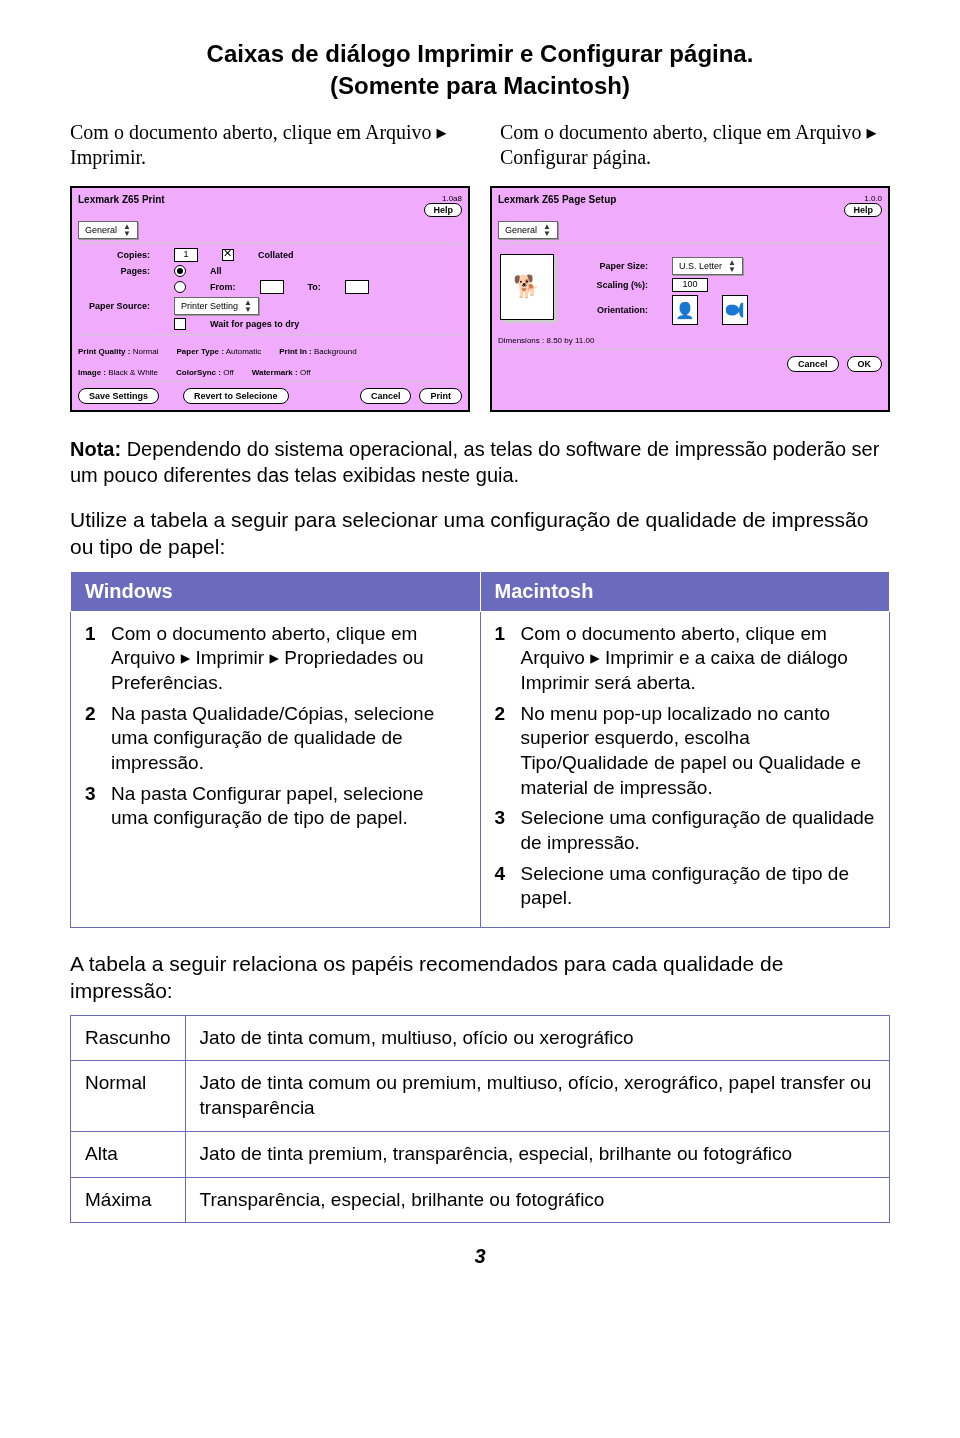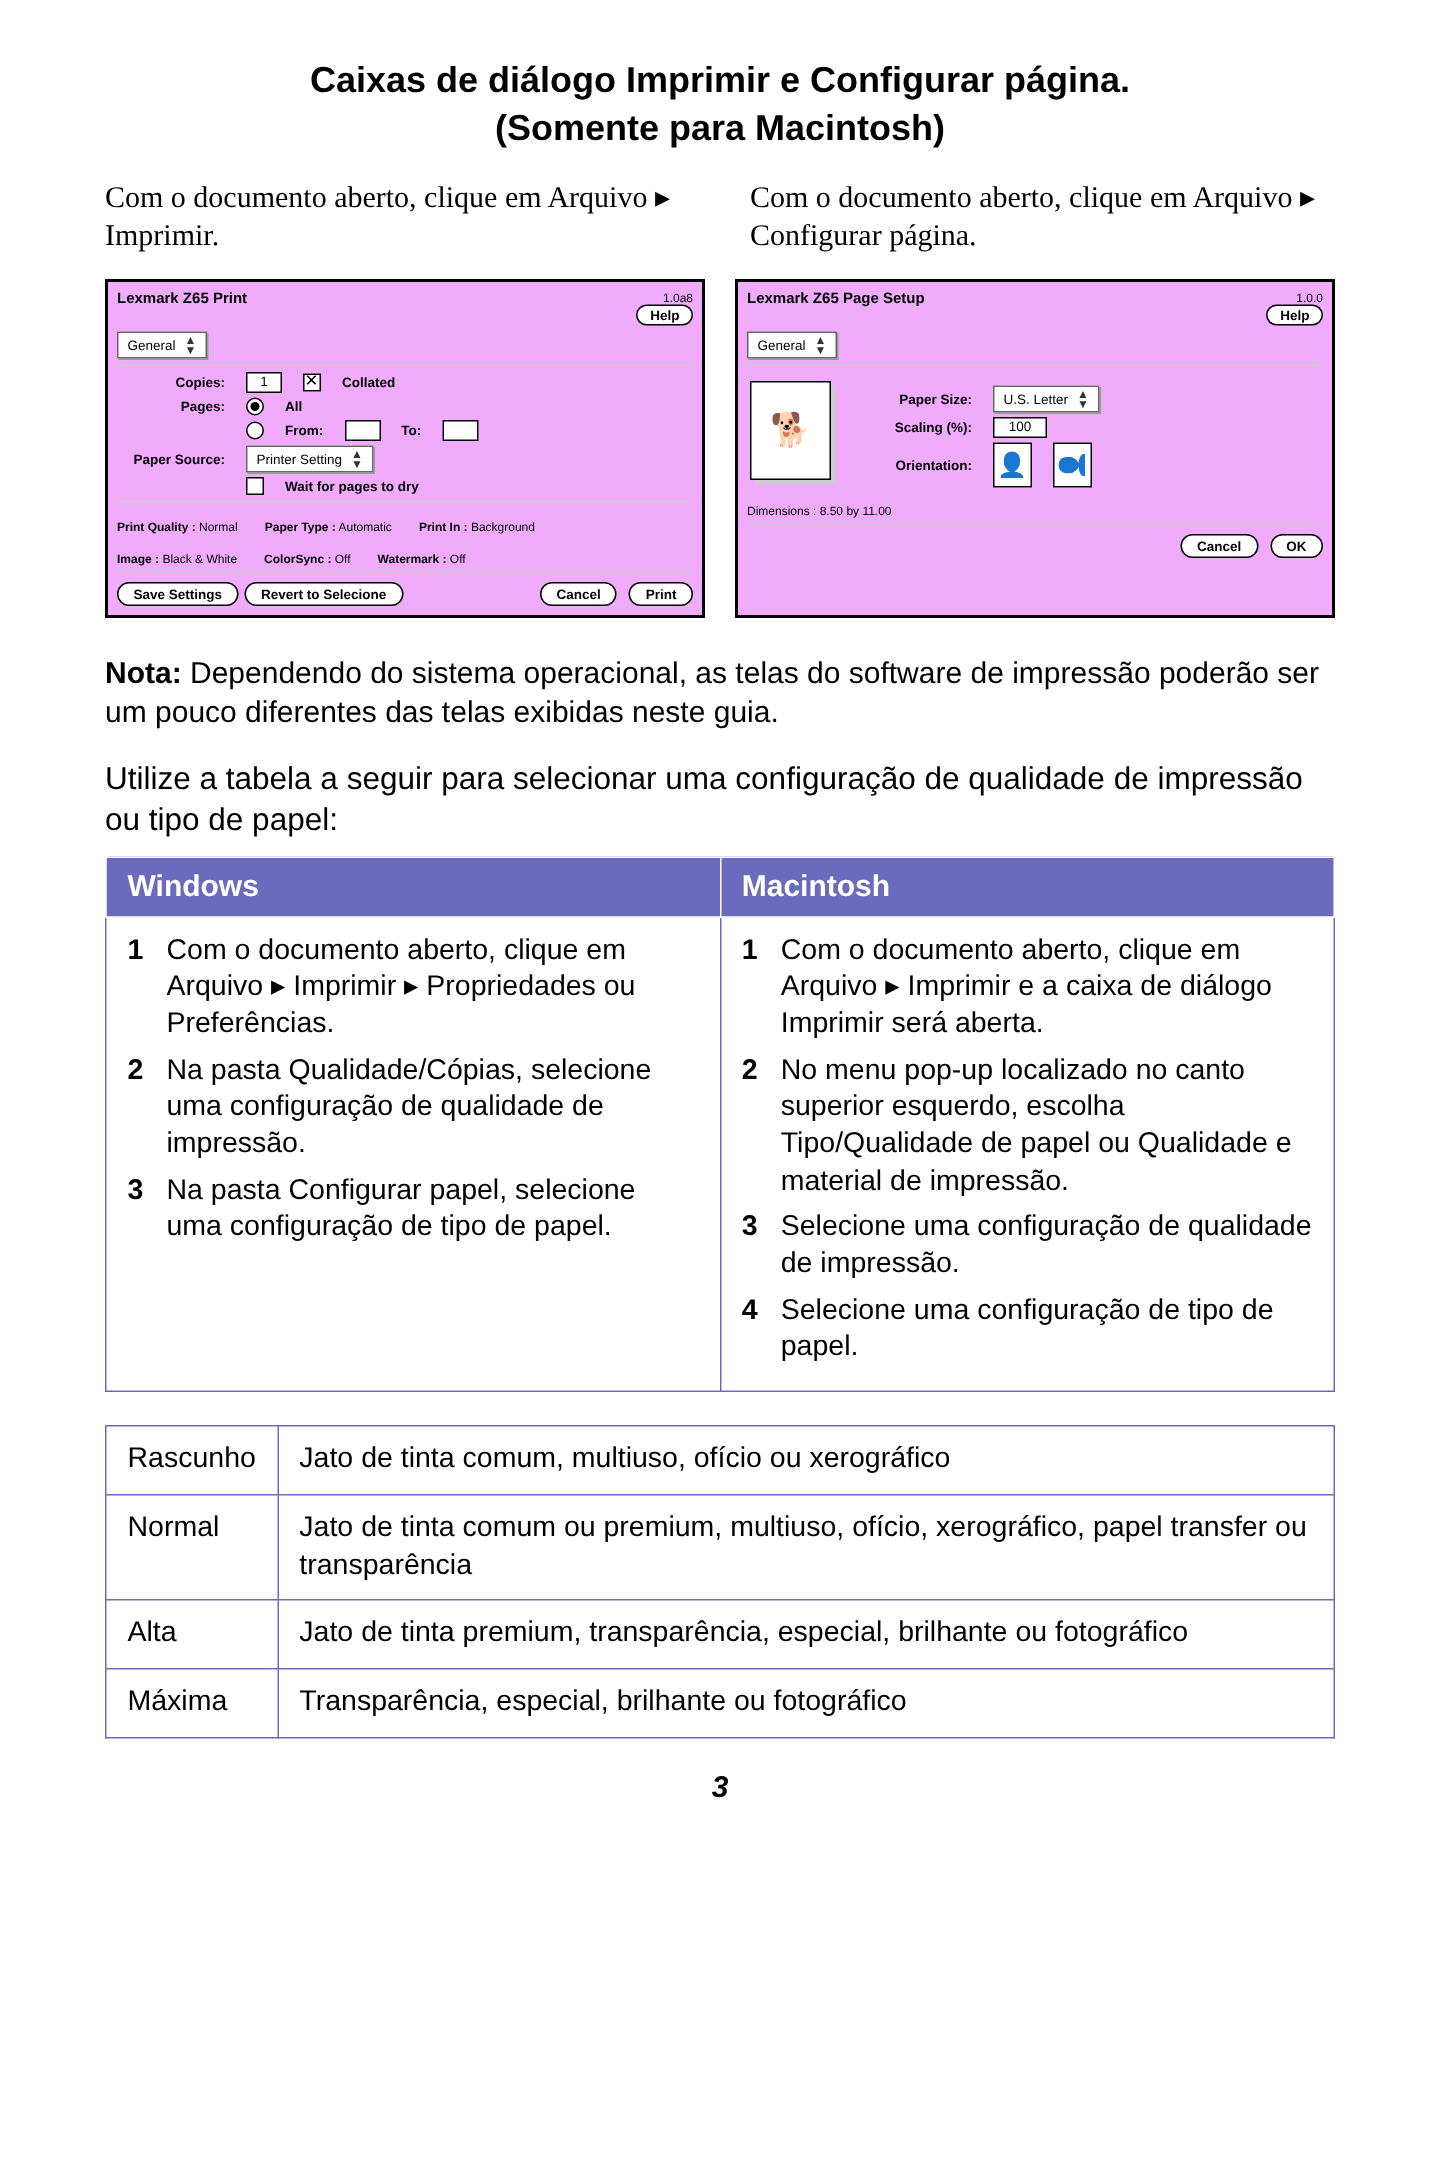--- a/index.html
+++ b/index.html
@@ -53,21 +53,21 @@
     border:1px solid #000; border-radius:10px; padding:1px 8px;
     font-weight:bold; font-size:9px; display:inline-block; background:#fff;
   }
   .mac-popup {
     border:1px solid #666; background:#fff; padding:1px 6px;
     font-size:9px; display:inline-flex; align-items:center; gap:6px;
     box-shadow: 1px 1px 0 #999;
   }
   .mac-popup .arrows { font-size:8px; line-height:7px; color:#333; }
   .mac-hr { border:none; border-top:1px solid #ccc; margin:4px 0; }
-  .mac-row { display:flex; align-items:center; gap:14px; margin:3px 0; }
+  .mac-row { display:flex; align-items:center; gap:24px; margin:3px 0; }
   .mac-lbl { font-weight:bold; min-width:72px; text-align:right; }
   .mac-input {
     border:1px solid #000; width:22px; height:12px; font-size:9px;
     text-align:center; background:#fff;
   }
   .mac-input-wide { width:34px; }
   .mac-check {
     width:10px; height:10px; border:1px solid #000; display:inline-block;
     background:#fff; position:relative;
   }
@@ -202,21 +202,21 @@
         <span><b>Paper Type :</b> <span>Automatic</span></span>
         <span><b>Print In :</b> <span>Background</span></span>
       </div>
       <div class="mac-prop-row">
         <span><b>Image :</b> <span>Black &amp; White</span></span>
         <span><b>ColorSync :</b> <span>Off</span></span>
         <span><b>Watermark :</b> <span>Off</span></span>
       </div>
       <hr class="mac-hr">
       <div class="mac-btn-row" style="justify-content:space-between">
-        <div style="display:flex; gap:4px">
+        <div style="display:flex; gap:24px">
           <span class="mac-btn">Save Settings</span>
           <span class="mac-btn">Revert to Selecione</span>
         </div>
         <div style="display:flex; gap:8px">
           <span class="mac-btn">Cancel</span>
           <span class="mac-btn">Print</span>
         </div>
       </div>
     </div>
 
@@ -315,20 +315,21 @@
           <li>
                 <span class="num">4</span>
                 <span>Selecione uma configuração de tipo de papel.</span>
               </li>
         </ol>
       </td>
     </tr>
   </tbody>
     </table>
 
+  <div class="body-text">A tabela a seguir relaciona os papéis recomendados para cada qualidade de impressão:</div>
 
   <table class="tbl">
     <tbody>
     <tr>
       <td>Rascunho</td>
       <td>Jato de tinta comum, multiuso, ofício ou xerográfico</td>
     </tr>
     <tr>
       <td>Normal</td>
       <td>Jato de tinta comum ou premium, multiuso, ofício, xerográfico, papel transfer ou transparência</td>

